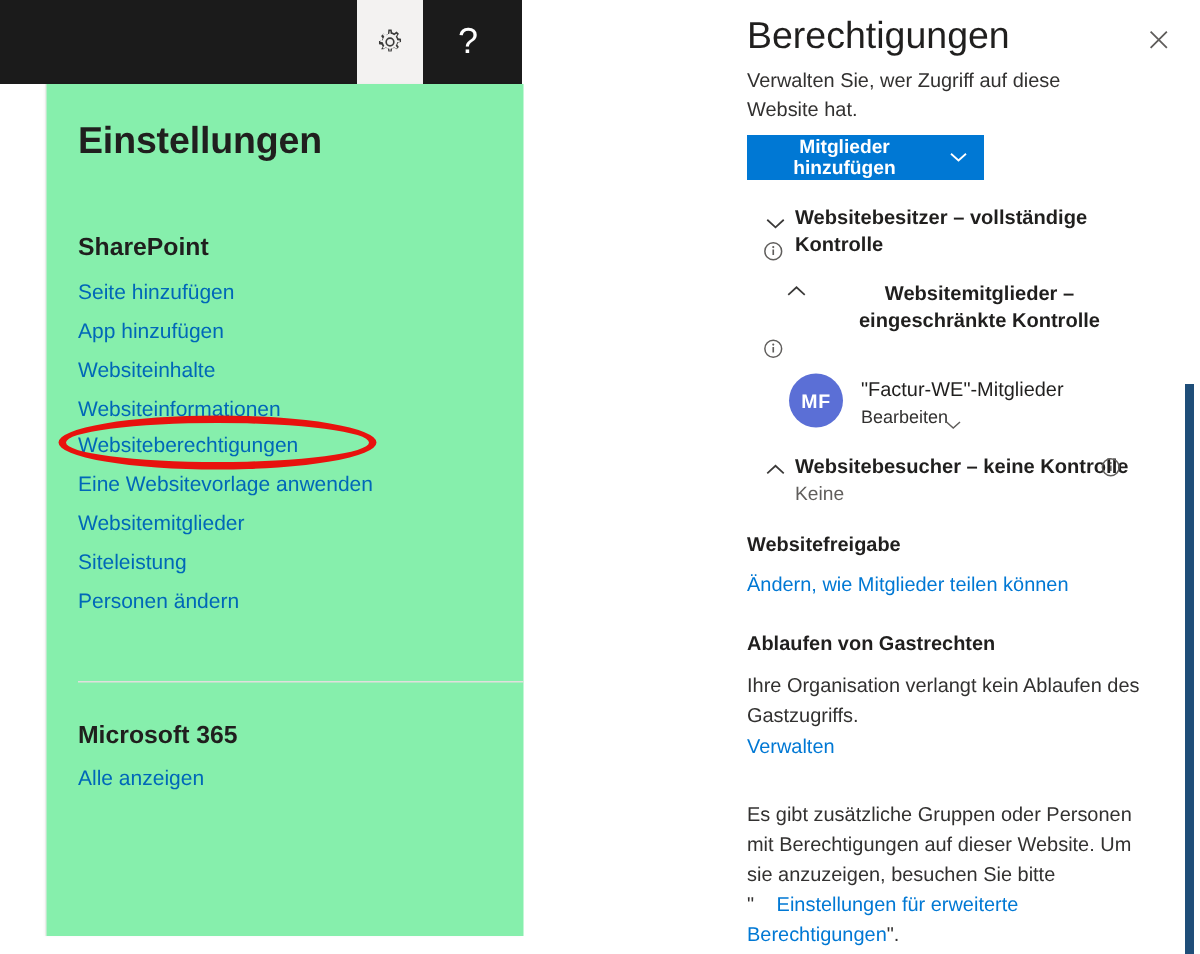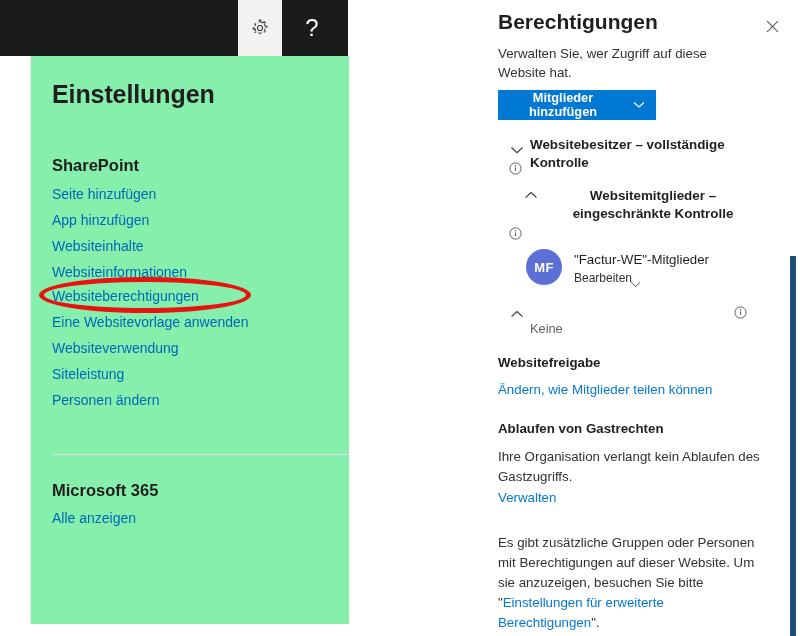--- a/index.html
+++ b/index.html
@@ -54,21 +54,21 @@
     position:absolute;left:8px;top:221px;width:212px;height:36px;
     border:5px solid #e8120e;border-radius:50%/50%;
     box-sizing:border-box;pointer-events:none;
   }
 
   
   .perm-pane{
     position:absolute;left:498px;top:0;width:302px;height:636px;background:#ffffff;
   }
   .perm-title{
-    position:absolute;left:0px;top:10px;font-size:21px;color:#201f1e;font-weight:700;
+    position:absolute;left:0px;top:10px;font-size:25px;color:#201f1e;font-weight:400;
   }
   .close-btn{
     position:absolute;left:262px;top:14px;width:24px;height:24px;
     display:flex;align-items:center;justify-content:center;cursor:pointer;
   }
   .close-glyph{width:13px;height:13px;display:block;}
   .perm-sub{
     position:absolute;left:0px;top:44px;width:258px;
     font-size:13.3px;color:#323130;line-height:1.45;
   }
@@ -117,21 +117,21 @@
   .sec-head{position:absolute;left:0px;font-size:13.3px;color:#201f1e;font-weight:600;}
   .sec-body{position:absolute;left:0px;font-size:13.3px;color:#323130;line-height:1.5;}
   .sec-link{position:absolute;left:0px;font-size:13.3px;color:#0078d4;cursor:pointer;}
 
   .sharing-head{top:355px;}
   .sharing-link{top:382px;}
   .expire-head{top:421px;}
   .expire-body{top:447px;width:262px;}
   .expire-link{top:490px;}
   .footer-body{top:533px;width:258px;}
-  .footer-inline-link{color:#0078d4;cursor:pointer;}
+  .footer-inline-link{color:#0078d4;cursor:pointer;margin-left:15px;}
 
   
   .pane-scrollbar{
     position:absolute;left:790px;top:256px;width:6px;height:380px;
     background:#1f4e79;border-radius:0;cursor:pointer;
   }
   .pane-scroll-track{
     position:absolute;left:789px;top:0px;width:8px;height:636px;background:transparent;
   }
 </style>
@@ -159,21 +159,21 @@
   <div class="settings-title">Einstellungen</div>
 
   <div class="section-head sp-head">SharePoint</div>
 
   <a class="link" style="top:130px">Seite hinzufügen</a>
   <a class="link" style="top:156px">App hinzufügen</a>
   <a class="link" style="top:182px">Websiteinhalte</a>
   <a class="link" style="top:208px">Websiteinformationen</a>
   <a class="link" style="top:232px">Websiteberechtigungen</a>
   <a class="link" style="top:258px">Eine Websitevorlage anwenden</a>
-  <a class="link" style="top:284px">Websiteverwendung</a>
+  <a class="link" style="top:284px">Websitemitglieder</a>
   <a class="link" style="top:310px">Siteleistung</a>
   <a class="link" style="top:336px">Personen ändern</a>
 
   <div class="annot-ellipse" style="border-color: rgb(232, 18, 14);"></div>
 
   <div class="divider"></div>
 
   <div class="section-head ms-head">Microsoft 365</div>
   <a class="link" style="top:454px">Alle anzeigen</a>
 </div>
@@ -235,20 +235,21 @@
           <path d="M1 1.3 L5.5 5.4 L10 1.3" stroke="#605e5c" stroke-width="1" fill="none"></path>
         </svg>
     </span>
   </div>
 
   <span class="grp-chev visitors-chev">
     <svg width="14" height="9" viewBox="0 0 14 9">
         <path d="M1.5 6.6 L7 1.5 L12.5 6.6" stroke="#3b3a39" stroke-width="1.15" fill="none"></path>
       </svg>
   </span>
+  <div class="grp-name visitors-name">Websitebesucher – keine Kontrolle</div>
   <span class="grp-info visitors-info">
     <svg width="13" height="13" viewBox="0 0 13 13">
         <circle cx="6.5" cy="6.5" r="5.6" stroke="#605e5c" stroke-width="1" fill="none"></circle>
         <path d="M6.5 5.4v3.6" stroke="#605e5c" stroke-width="1.1"></path>
         <circle cx="6.5" cy="3.7" r=".72" fill="#605e5c"></circle>
       </svg>
   </span>
   <div class="grp-none visitors-none">Keine</div>
 
   <div class="sec-head sharing-head">Websitefreigabe</div>

